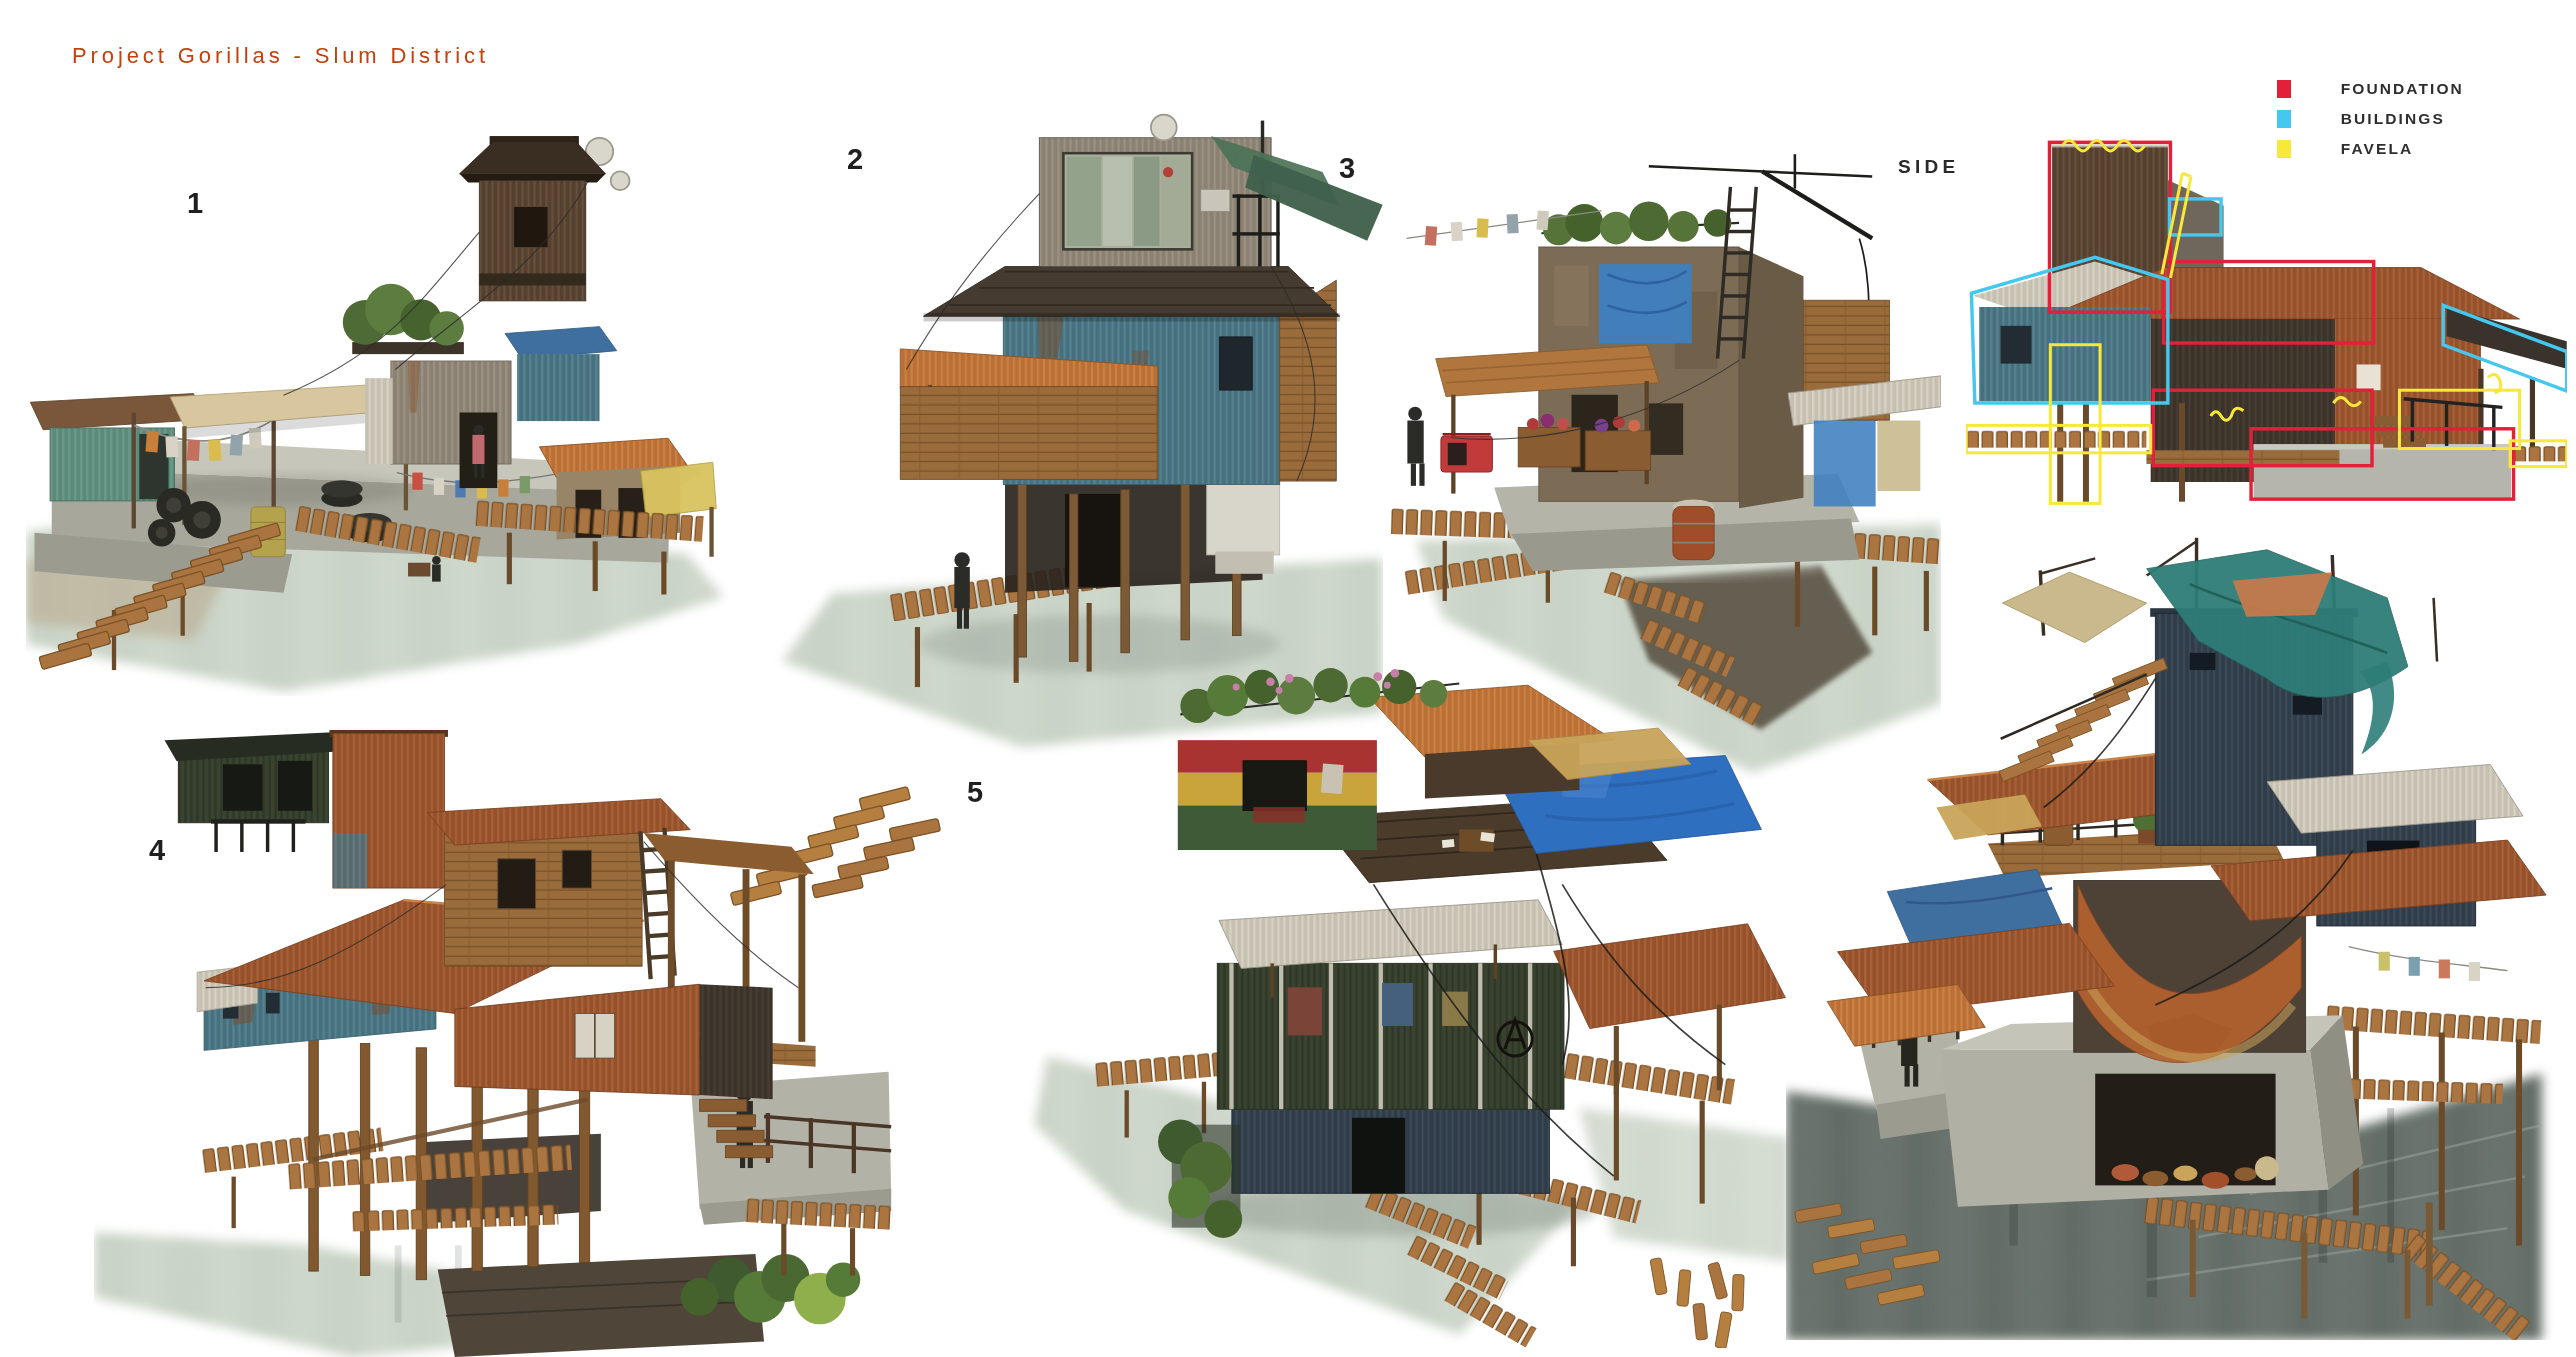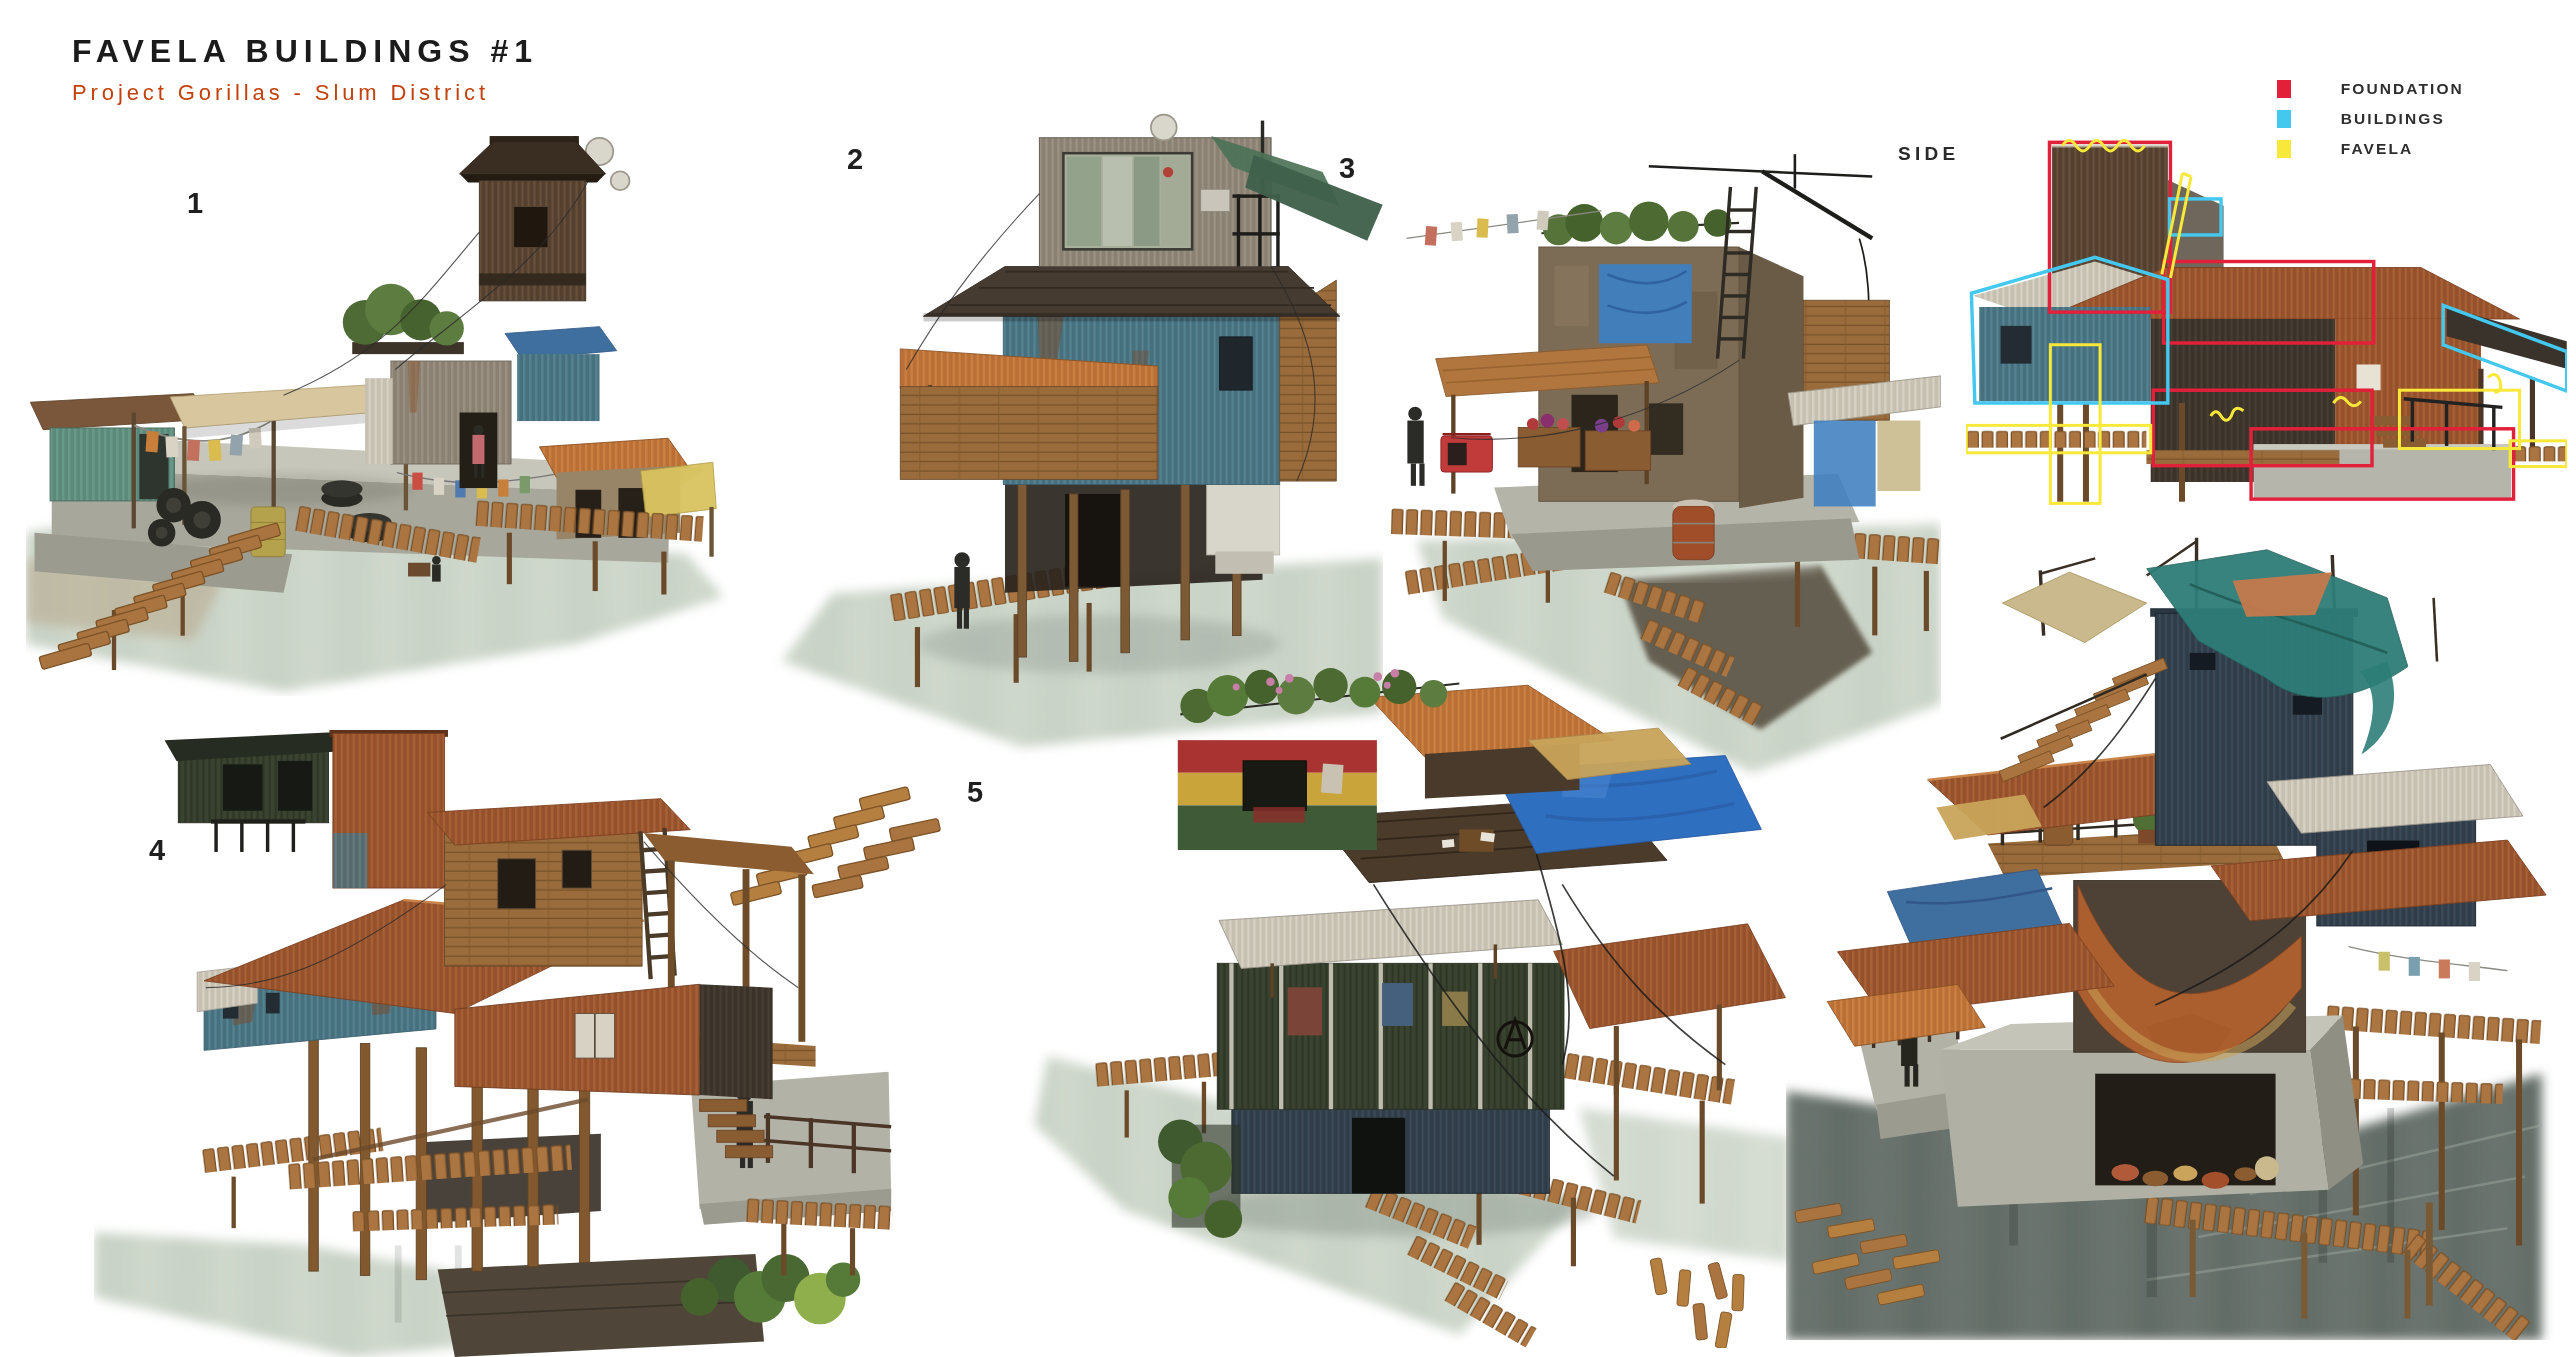--- a/index.html
+++ b/index.html
@@ -5,21 +5,21 @@
   html,body{margin:0;padding:0;background:#ffffff;}
   body{width:2576px;height:1358px;position:relative;overflow:hidden;
        font-family:"Liberation Sans", sans-serif;color:#1e1e1e;}
   .hdr{position:absolute;left:72px;top:33px;}
   .title{font-size:32px;font-weight:600;letter-spacing:6px;color:#1b1b1b;white-space:nowrap;}
   .subtitle{margin-top:10.3px;font-size:22px;font-weight:400;letter-spacing:3.9px;color:#c2410c;white-space:nowrap;}
   .legend{position:absolute;left:2277px;top:80px;}
   .legend-row{display:flex;align-items:center;margin-bottom:12px;height:18px;gap:33px;}
   .swatch{width:13.7px;height:18px;margin-right:17px;flex:0 0 auto;}
   .legend-label{font-size:15.5px;font-weight:600;letter-spacing:2.1px;color:#2e2e2e;white-space:nowrap;}
-  .side-label{position:absolute;left:1898px;top:143px;font-size:19px;font-weight:600;letter-spacing:4.3px;color:#2a2a2a;}
+  .side-label{position:absolute;left:1898px;top:156px;font-size:19px;font-weight:600;letter-spacing:4.3px;color:#2a2a2a;}
   .num{position:absolute;font-size:29px;font-weight:600;color:#1f1f1f;transform:translate(-50%,-50%);}
   .n1{left:195px;top:203px}.n2{left:855px;top:159px}.n3{left:1347px;top:168px}
   .n4{left:157px;top:850px}.n5{left:975px;top:792px}.n6{left:1902px;top:696px}
   .fig{position:absolute;}
   .f1{left:26px;top:129px;width:704px;height:567px}
   .f2{left:730px;top:112px;width:653px;height:824px}
   .f3{left:1391px;top:137px;width:550px;height:653px}
   .f4{left:94px;top:730px;width:799px;height:627px}
   .f5{left:1013px;top:661px;width:781px;height:687px}
   .f6{left:1786px;top:524px;width:773px;height:816px}
@@ -92,21 +92,20 @@
   <filter id="soft" x="-20%" y="-20%" width="140%" height="140%">
         <feGaussianBlur stdDeviation="6"></feGaussianBlur>
       </filter>
   <filter id="soft3" x="-20%" y="-20%" width="140%" height="140%">
         <feGaussianBlur stdDeviation="3"></feGaussianBlur>
       </filter>
 </defs>
 </svg>
 
 <div class="hdr">
-  <div class="title">FAVELA BUILDINGS #1</div>
   <div class="subtitle">Project Gorillas - Slum District</div>
 </div>
 
 <div class="legend">
   <div class="legend-row">
     <span class="swatch" style="background: rgb(226, 32, 58);"></span>
     <span class="legend-label">FOUNDATION</span>
   </div>
   <div class="legend-row">
     <span class="swatch" style="background: rgb(68, 200, 240);"></span>

